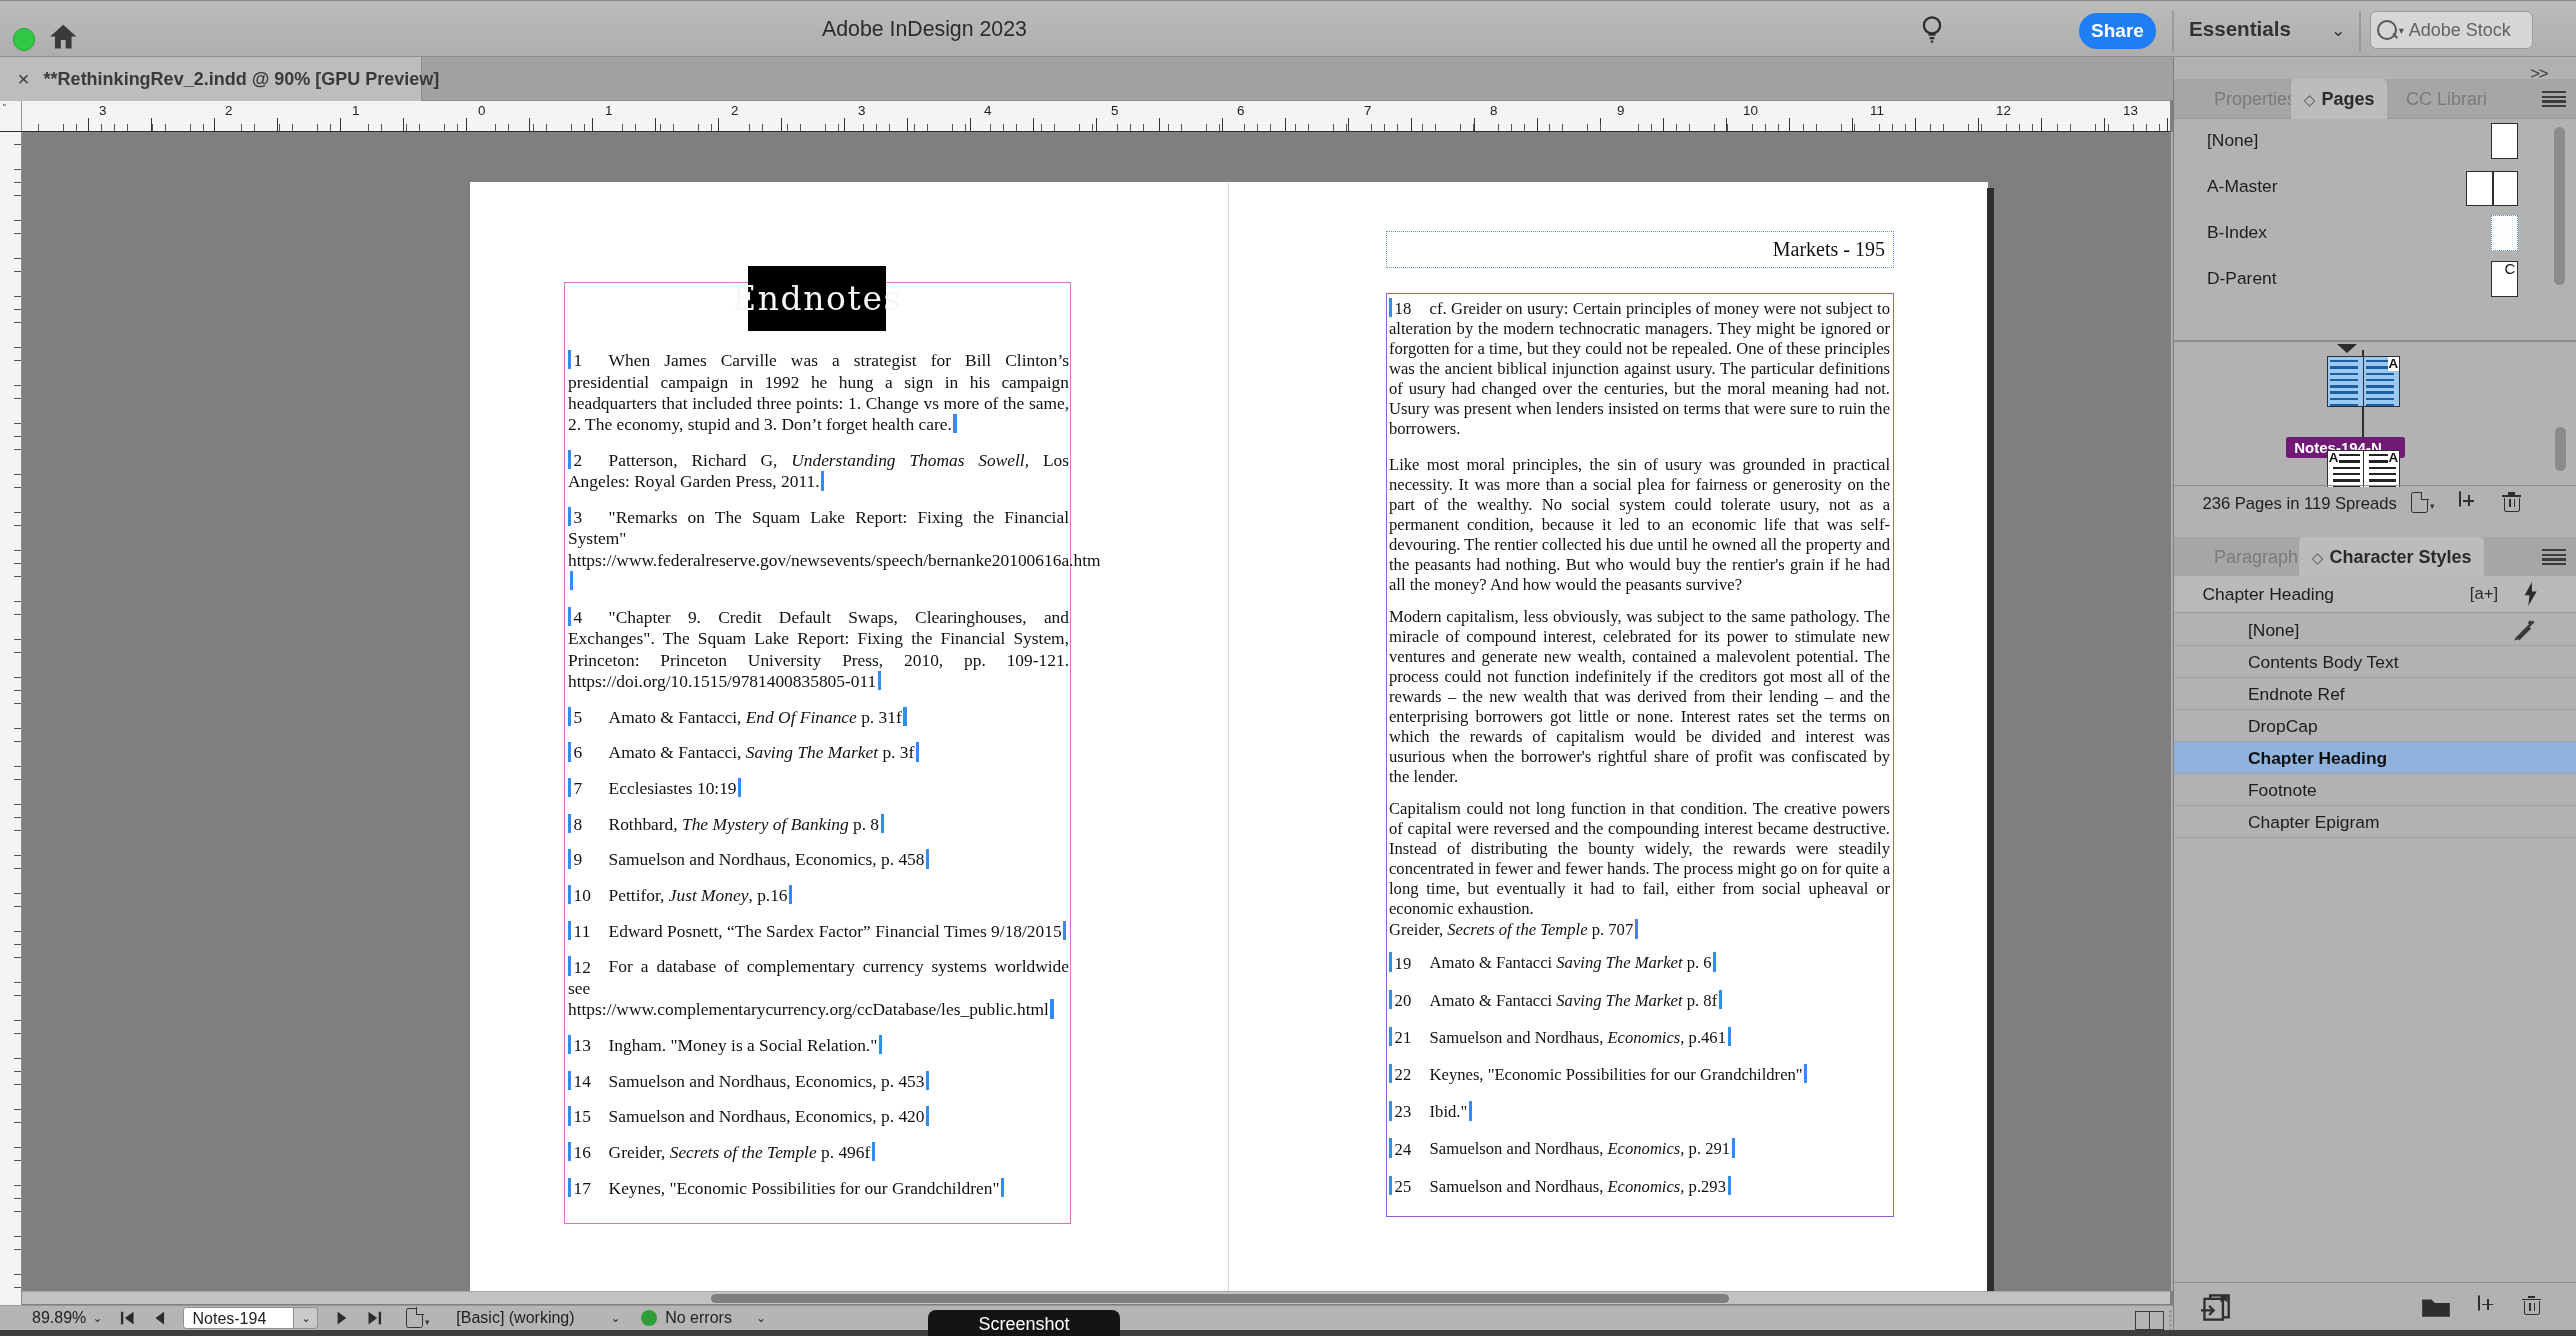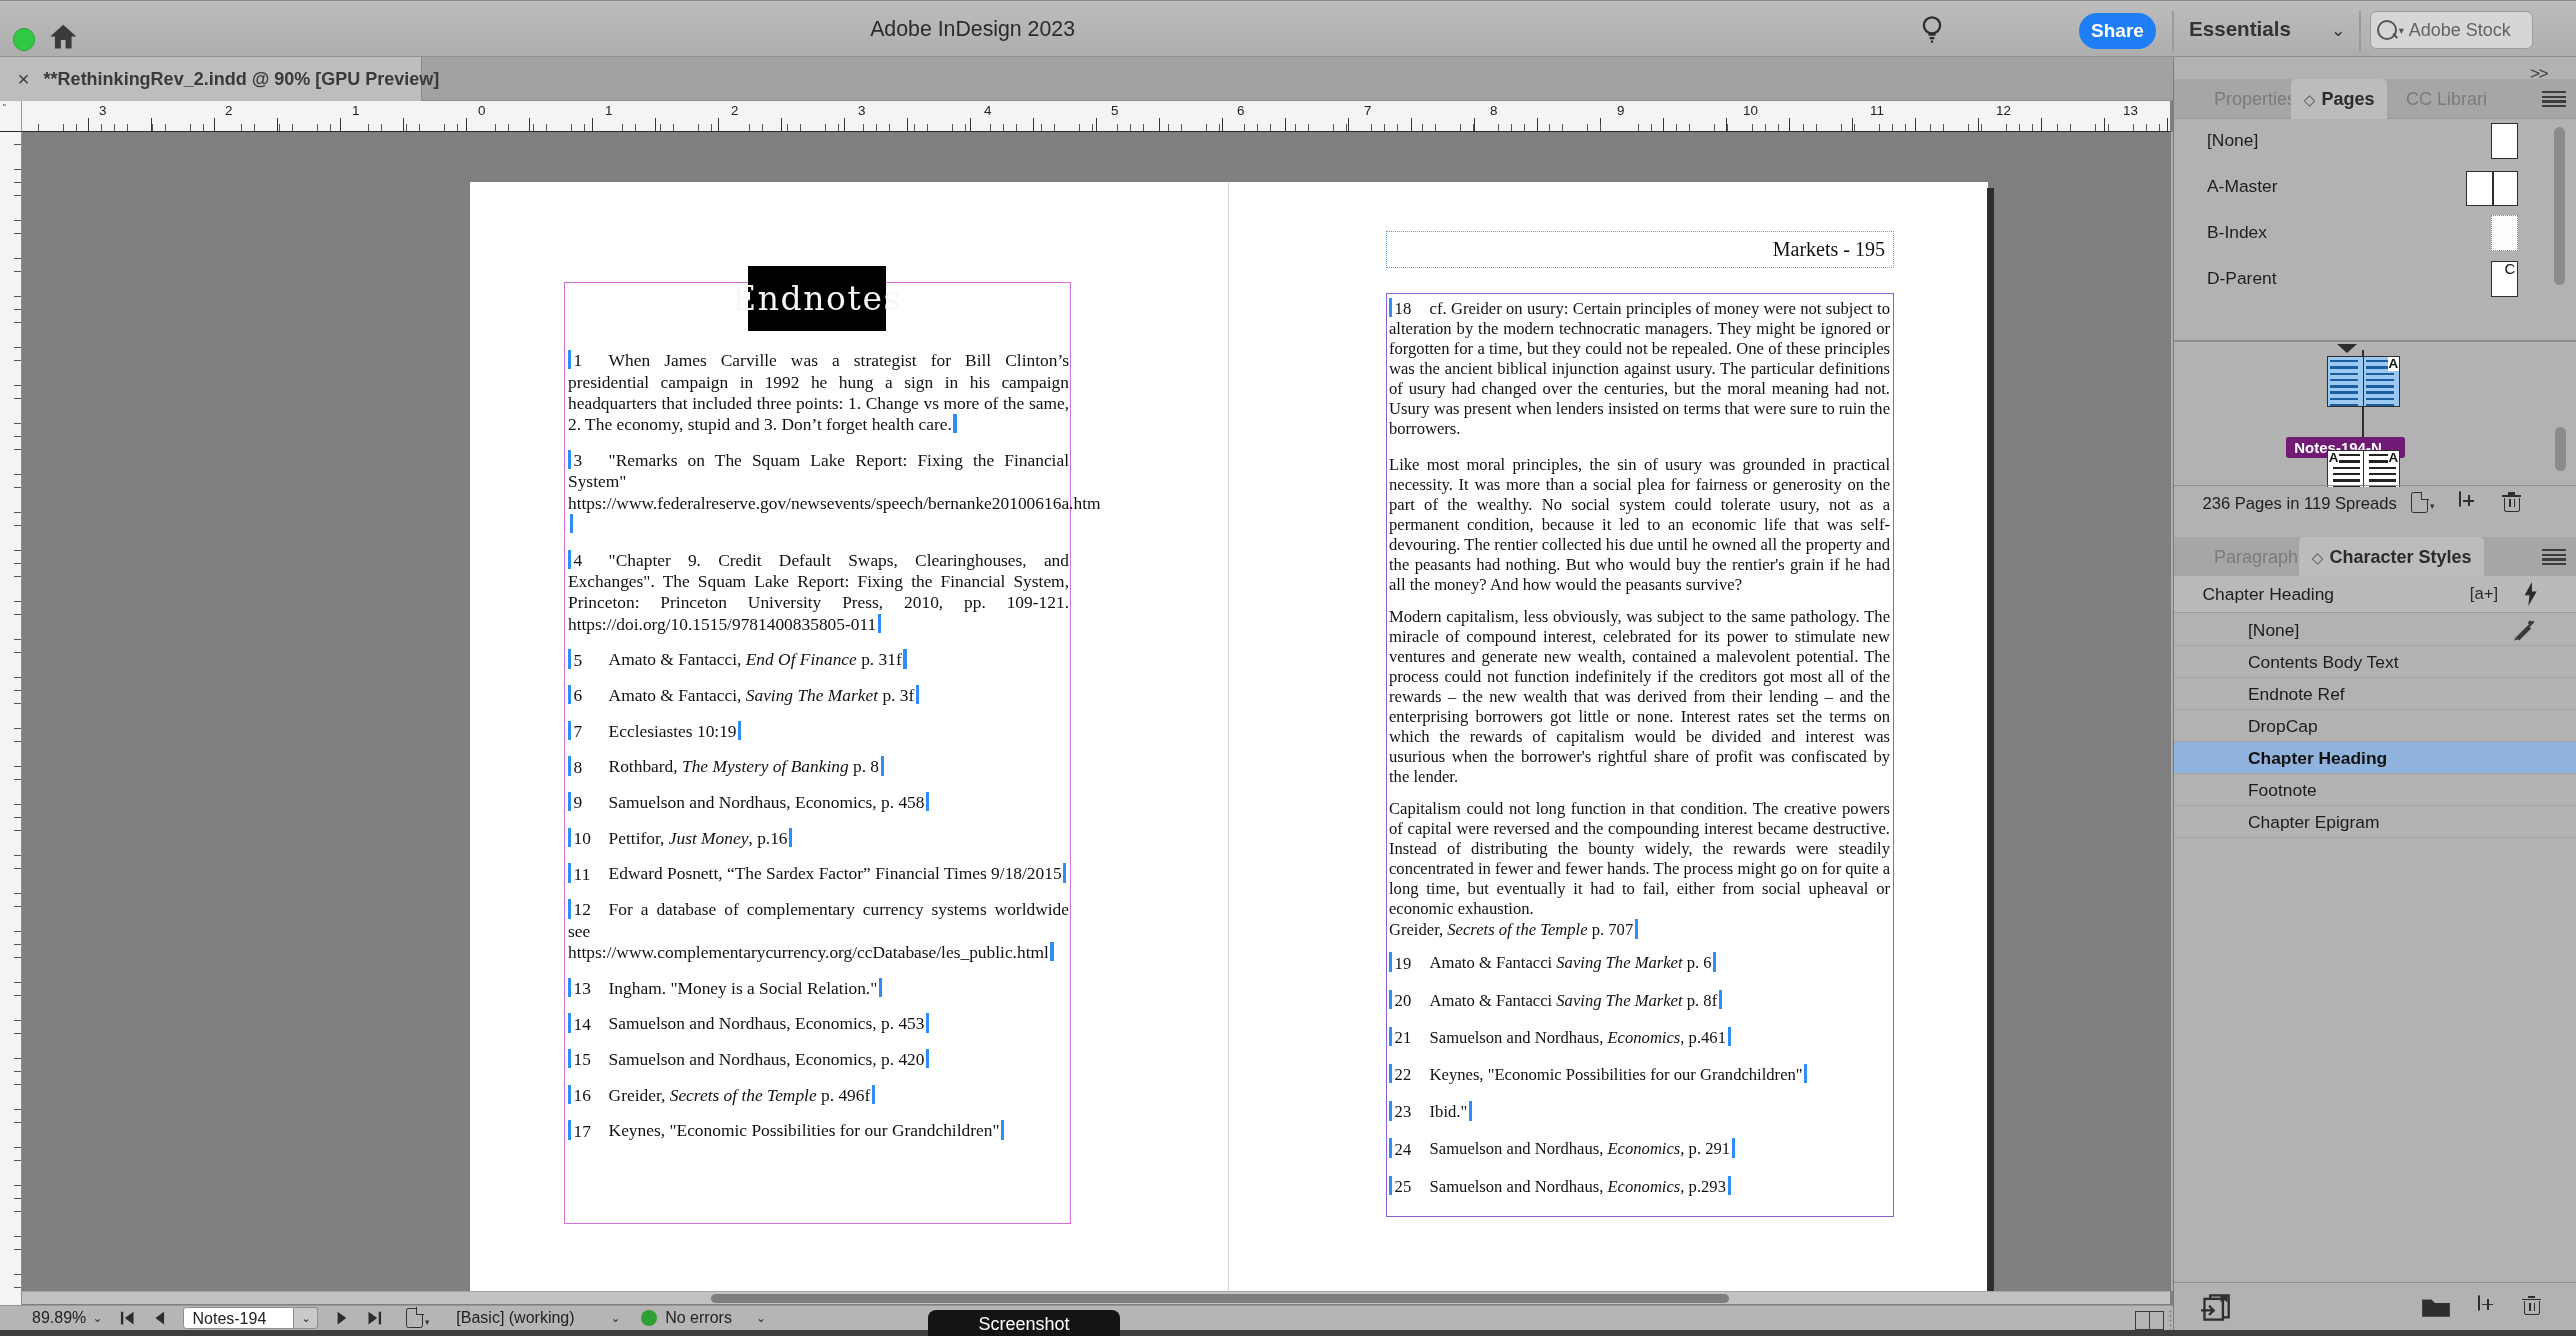--- a/index.html
+++ b/index.html
@@ -7,21 +7,21 @@
        font-family:"Liberation Sans",sans-serif;background:#7f7f7f;
        -webkit-font-smoothing:antialiased;}
   .abs{position:absolute;}
 
   
   #titlebar{left:0;top:0;width:2576px;height:57px;background:linear-gradient(#bcbcbc,#aeaeae);
             border-top:1.6px solid #8a8a8a;border-bottom:0.8px solid #8f8f8f;box-sizing:border-box;}
   #traffic-green{left:12.7px;top:27px;width:20.6px;height:20.6px;border-radius:50%;
                  background:#2fc943;border:0.8px solid #28a33a;}
   #home-icon{left:49px;top:22px;color:#3a3a3a;}
-  #app-title{left:822px;top:16px;width:253px;text-align:right;font-size:21.3px;color:#2b2b2b;font-weight:400;}
+  #app-title{left:822px;top:16px;width:253px;text-align:left;font-size:21.3px;color:#2b2b2b;font-weight:400;}
   #bulb-icon{left:1920px;top:14.2px;color:#2e2e2e;}
   #share-btn{left:2079px;top:12px;width:77px;height:36px;border-radius:18px;background:#1f7ef5;
              color:#fff;font-size:19px;font-weight:700;text-align:center;line-height:36px;}
   .tb-sep{top:9.5px;width:1.6px;height:41px;background:#9a9a9a;}
   #workspace{left:2189px;top:16px;font-size:20.6px;font-weight:700;color:#333;}
   #workspace-chev{left:2331px;top:19px;font-size:17.4px;color:#333;}
   #stock-box{left:2370px;top:10.3px;width:163px;height:38px;background:#d6d6d6;border:1.6px solid #9b9b9b;
              border-radius:6.3px;box-sizing:border-box;display:flex;align-items:center;gap:4.7px;padding:0 6.3px;}
   #stock-box .ph{font-size:18px;color:#636363;}
   .mag{width:16px;height:16px;border:2.4px solid #555;border-radius:50%;position:relative;flex:0 0 auto;}
@@ -237,20 +237,21 @@
   <div id="page-shadow-r" class="abs"></div>
 
   <div id="frame-left" class="abs"></div>
   <div id="endnotes-box" class="abs">
     <span>Endnotes</span>
   </div>
 
   <div id="left-notes" class="abs book">
   <div class="note"><span class="mk start"></span><span class="note-num">1</span><span class="note-body"><span>When James Carville was a strategist for Bill Clinton’s presidential campaign in 1992 he hung a sign in his campaign headquarters that included three points: 1. Change vs more of the same, 2. The economy, stupid and 3. Don’t forget health care.</span></span><span class="mk end"></span></div>
 
+  <div class="note"><span class="mk start"></span><span class="note-num">2</span><span class="note-body"><span>Patterson, Richard G, </span><span style="font-style: italic;">Understanding Thomas Sowell,</span><span> Los Angeles: Royal Garden Press, 2011.</span></span><span class="mk end"></span></div>
 
   <div class="note"><span class="mk start"></span><span class="note-num">3</span><span class="note-body"><span>"Remarks on The Squam Lake Report: Fixing the Financial System" https://www.federalreserve.gov/newsevents/speech/bernanke20100616a.htm</span></span><span class="mk end"></span></div>
 
   <div class="note"><span class="mk start"></span><span class="note-num">4</span><span class="note-body"><span>"Chapter 9. Credit Default Swaps, Clearinghouses, and Exchanges". The Squam Lake Report: Fixing the Financial System, Princeton: Princeton University Press, 2010, pp. 109-121. https://doi.org/10.1515/9781400835805-011</span></span><span class="mk end"></span></div>
 
   <div class="note"><span class="mk start"></span><span class="note-num">5</span><span class="note-body"><span>Amato &amp; Fantacci, </span><span style="font-style: italic;">End Of Finance</span><span> p. 31f</span></span><span class="mk end"></span></div>
 
   <div class="note"><span class="mk start"></span><span class="note-num">6</span><span class="note-body"><span>Amato &amp; Fantacci, </span><span style="font-style: italic;">Saving The Market</span><span> p. 3f</span></span><span class="mk end"></span></div>
 
   <div class="note"><span class="mk start"></span><span class="note-num">7</span><span class="note-body"><span>Ecclesiastes 10:19</span></span><span class="mk end"></span></div>

